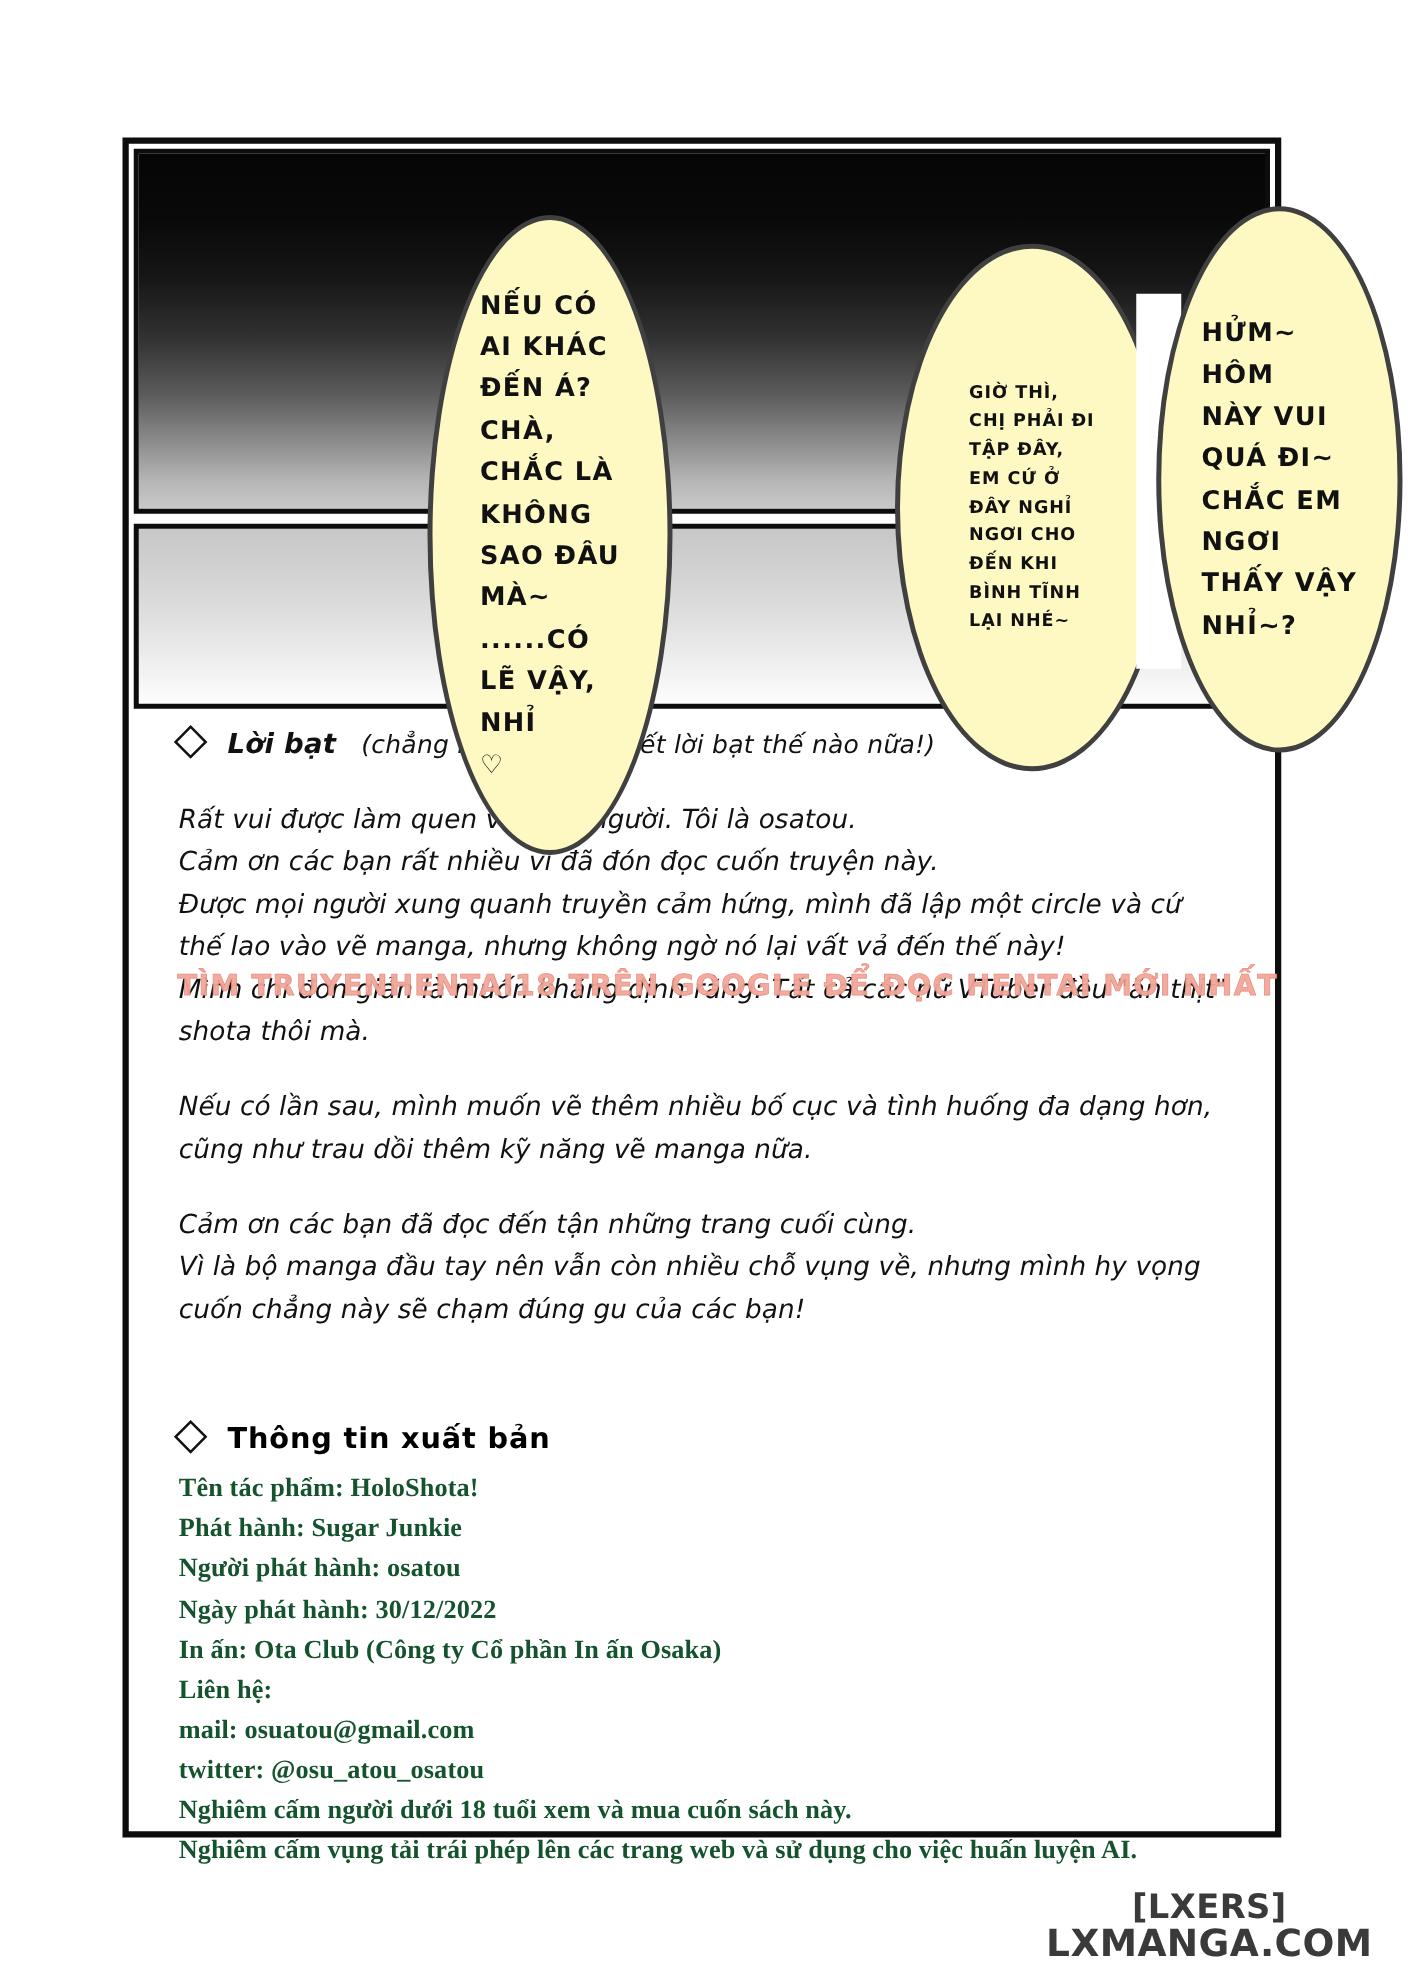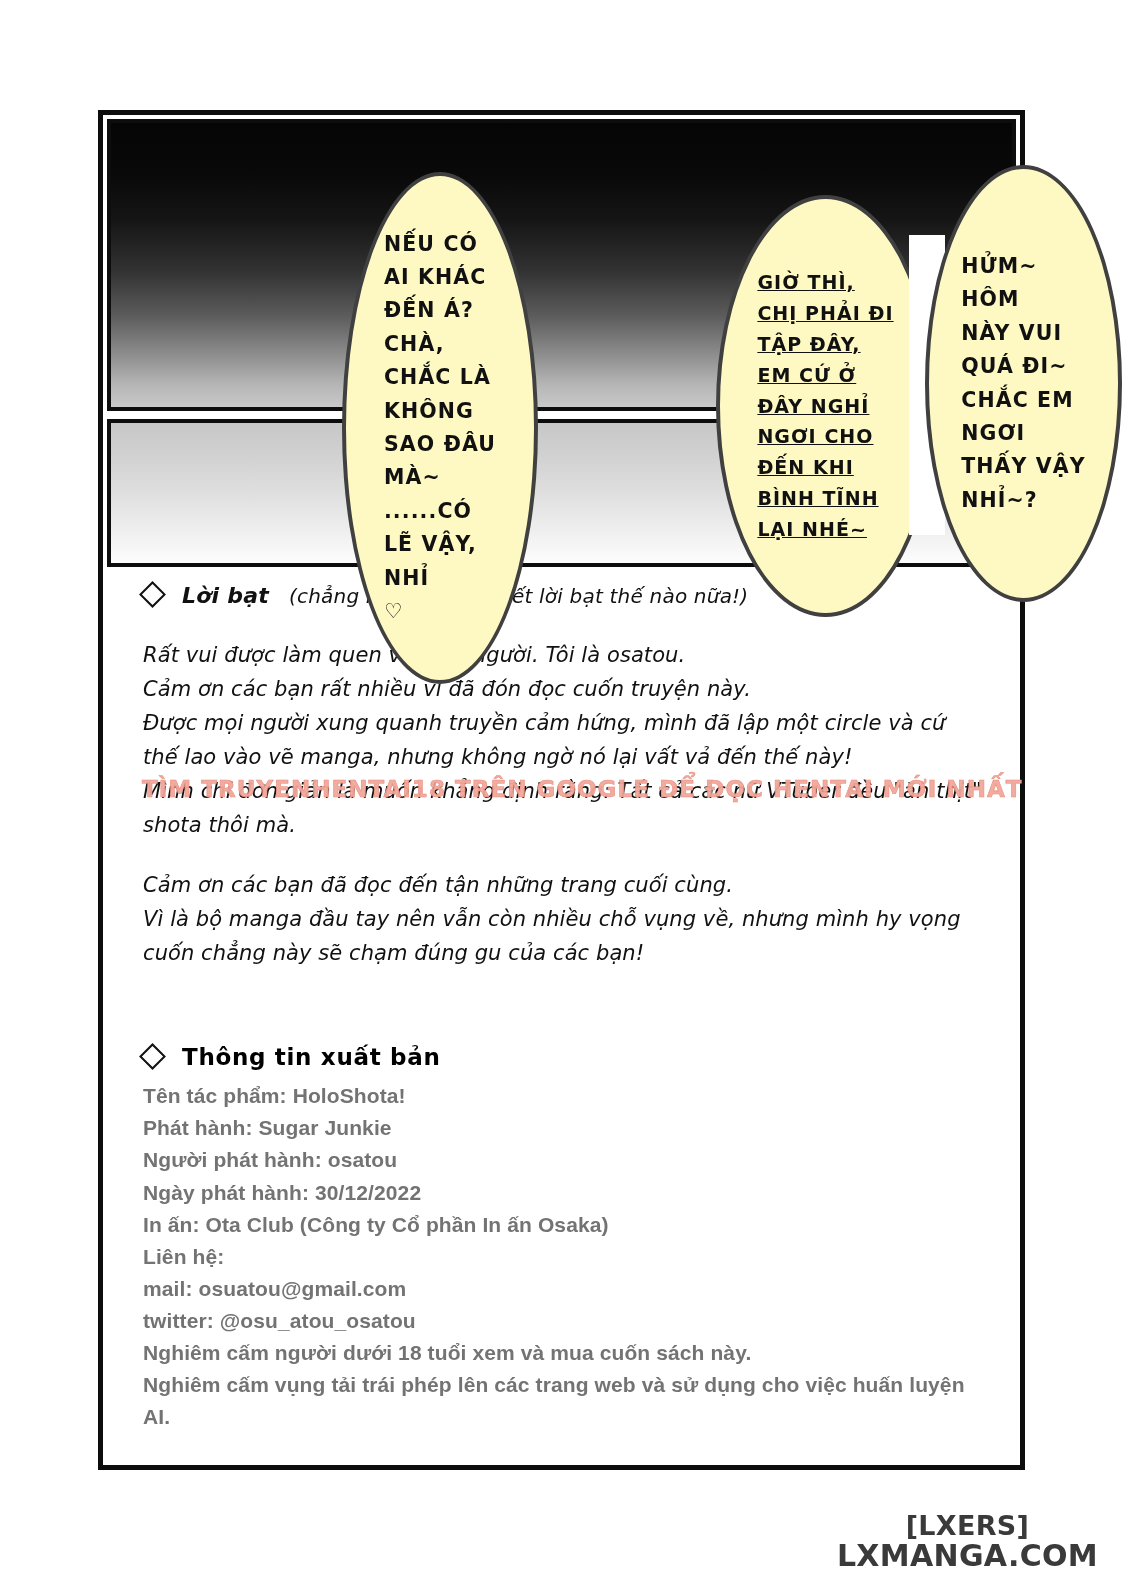--- a/index.html
+++ b/index.html
@@ -86,24 +86,23 @@
     height: 512px;
     font-size: 20.5px;
     line-height: 1.63;
     z-index: 7;
   }
   #bubble-2 {
     left: 613px;
     top: 80px;
     width: 219px;
     height: 422px;
-    font-size: 19px;
+    font-size: 14px;
     line-height: 1.63;
     z-index: 5;
-    text-decoration: underline;
   }
   #bubble-3 {
     left: 822px;
     top: 50px;
     width: 197px;
     height: 437px;
     font-size: 20.5px;
     line-height: 1.63;
     z-index: 6;
   }
@@ -194,25 +193,25 @@
   }
   #pubinfo .section-head { margin-bottom: 10px; }
   #pub-title {
     font-family: "DejaVu Sans", sans-serif;
     font-size: 23px;
     font-weight: 700;
     font-style: normal;
     letter-spacing: 0.03em;
   }
   .publine {
-    font-family: Liberation Sans, sans-serif;
+    font-family: Liberation Serif, serif;
     font-size: 21px;
     font-weight: 700;
     line-height: 1.53;
-    color: #737373;
+    color: #14532d;
     letter-spacing: 0.005em;
   }
 
   
   #site-logo {
     position: absolute;
     right: 28px;
     bottom: 18px;
     text-align: center;
     font-family: "DejaVu Sans", sans-serif;
@@ -279,20 +278,21 @@
     <div class="section-head">
       <span class="diamond"></span>
       <span class="hand" id="afterword-title">Lời bạt</span>
       <span class="hand" id="afterword-subtitle">(chẳng biết quy tắc viết lời bạt thế nào nữa!)</span>
     </div>
 
     <p class="hand para" style="white-space:pre-line;">Rất vui được làm quen với mọi người. Tôi là osatou.
 Cảm ơn các bạn rất nhiều vì đã đón đọc cuốn truyện này.
 Được mọi người xung quanh truyền cảm hứng, mình đã lập một circle và cứ thế lao vào vẽ manga, nhưng không ngờ nó lại vất vả đến thế này!
 Mình chỉ đơn giản là muốn khẳng định rằng: Tất cả các nữ VTuber đều "ăn thịt" shota thôi mà.</p>
+    <p class="hand para" style="white-space:pre-line;">Nếu có lần sau, mình muốn vẽ thêm nhiều bố cục và tình huống đa dạng hơn, cũng như trau dồi thêm kỹ năng vẽ manga nữa.</p>
     <p class="hand para" style="white-space:pre-line;">Cảm ơn các bạn đã đọc đến tận những trang cuối cùng.
 Vì là bộ manga đầu tay nên vẫn còn nhiều chỗ vụng về, nhưng mình hy vọng cuốn chẳng này sẽ chạm đúng gu của các bạn!</p>
 
     <div id="pubinfo">
       <div class="section-head">
         <span class="diamond"></span>
         <span id="pub-title">Thông tin xuất bản</span>
       </div>
       <div class="publine">Tên tác phẩm: HoloShota!</div>
       <div class="publine">Phát hành: Sugar Junkie</div>

